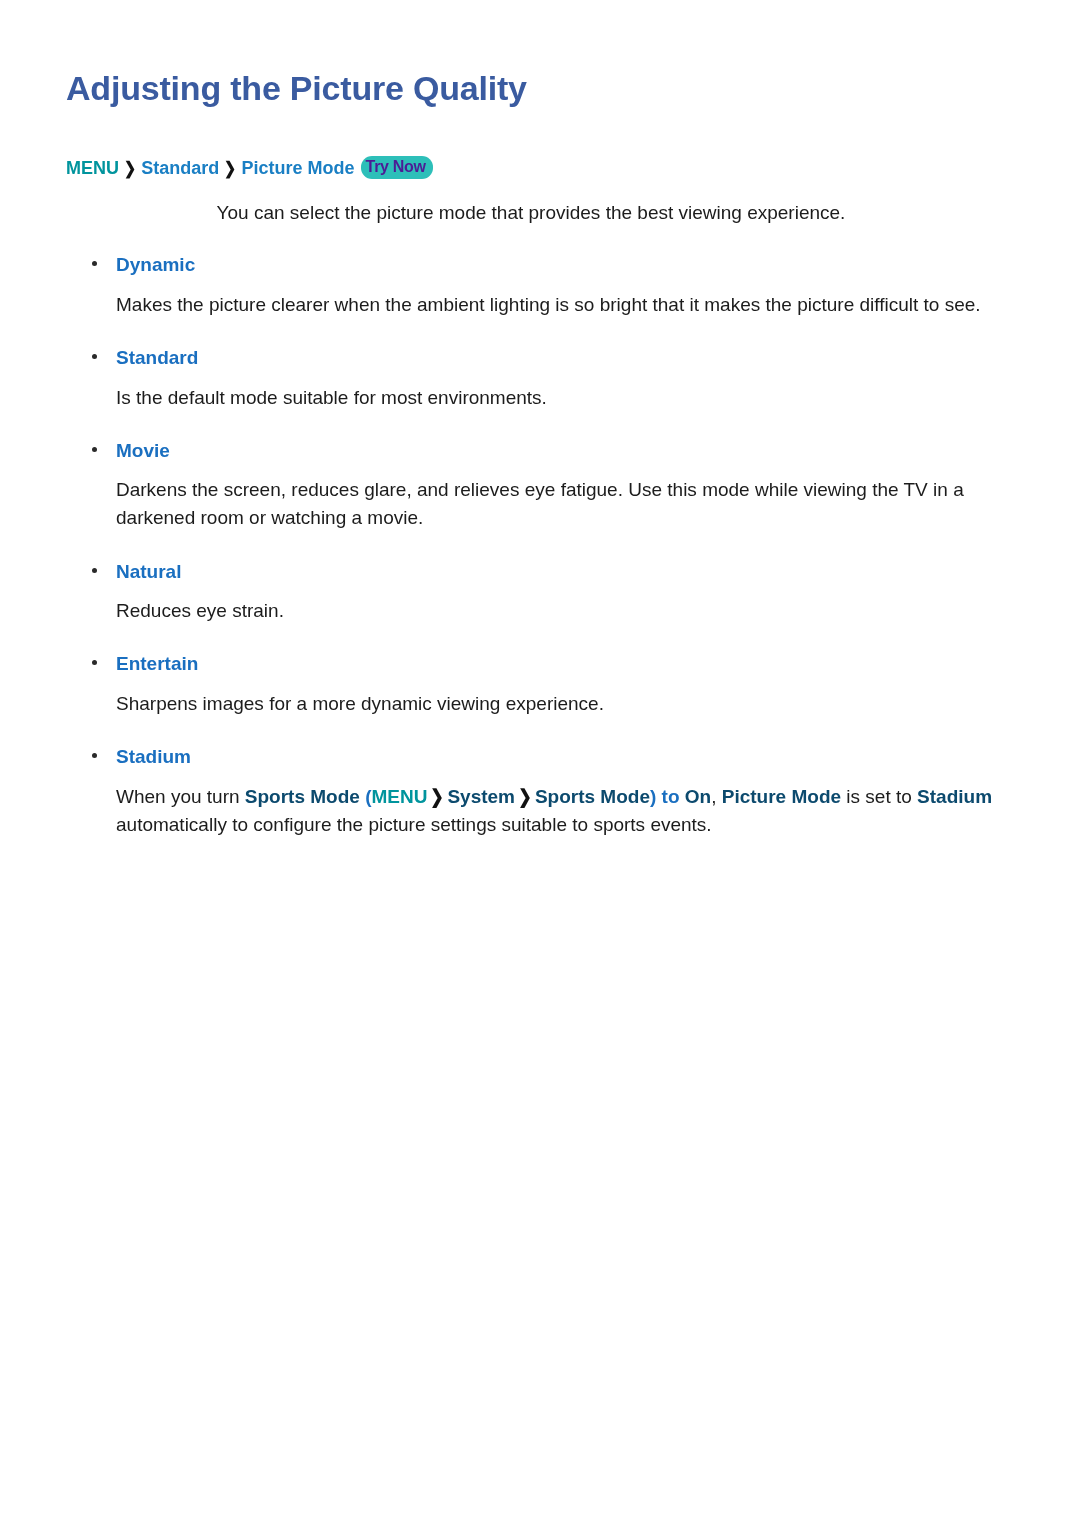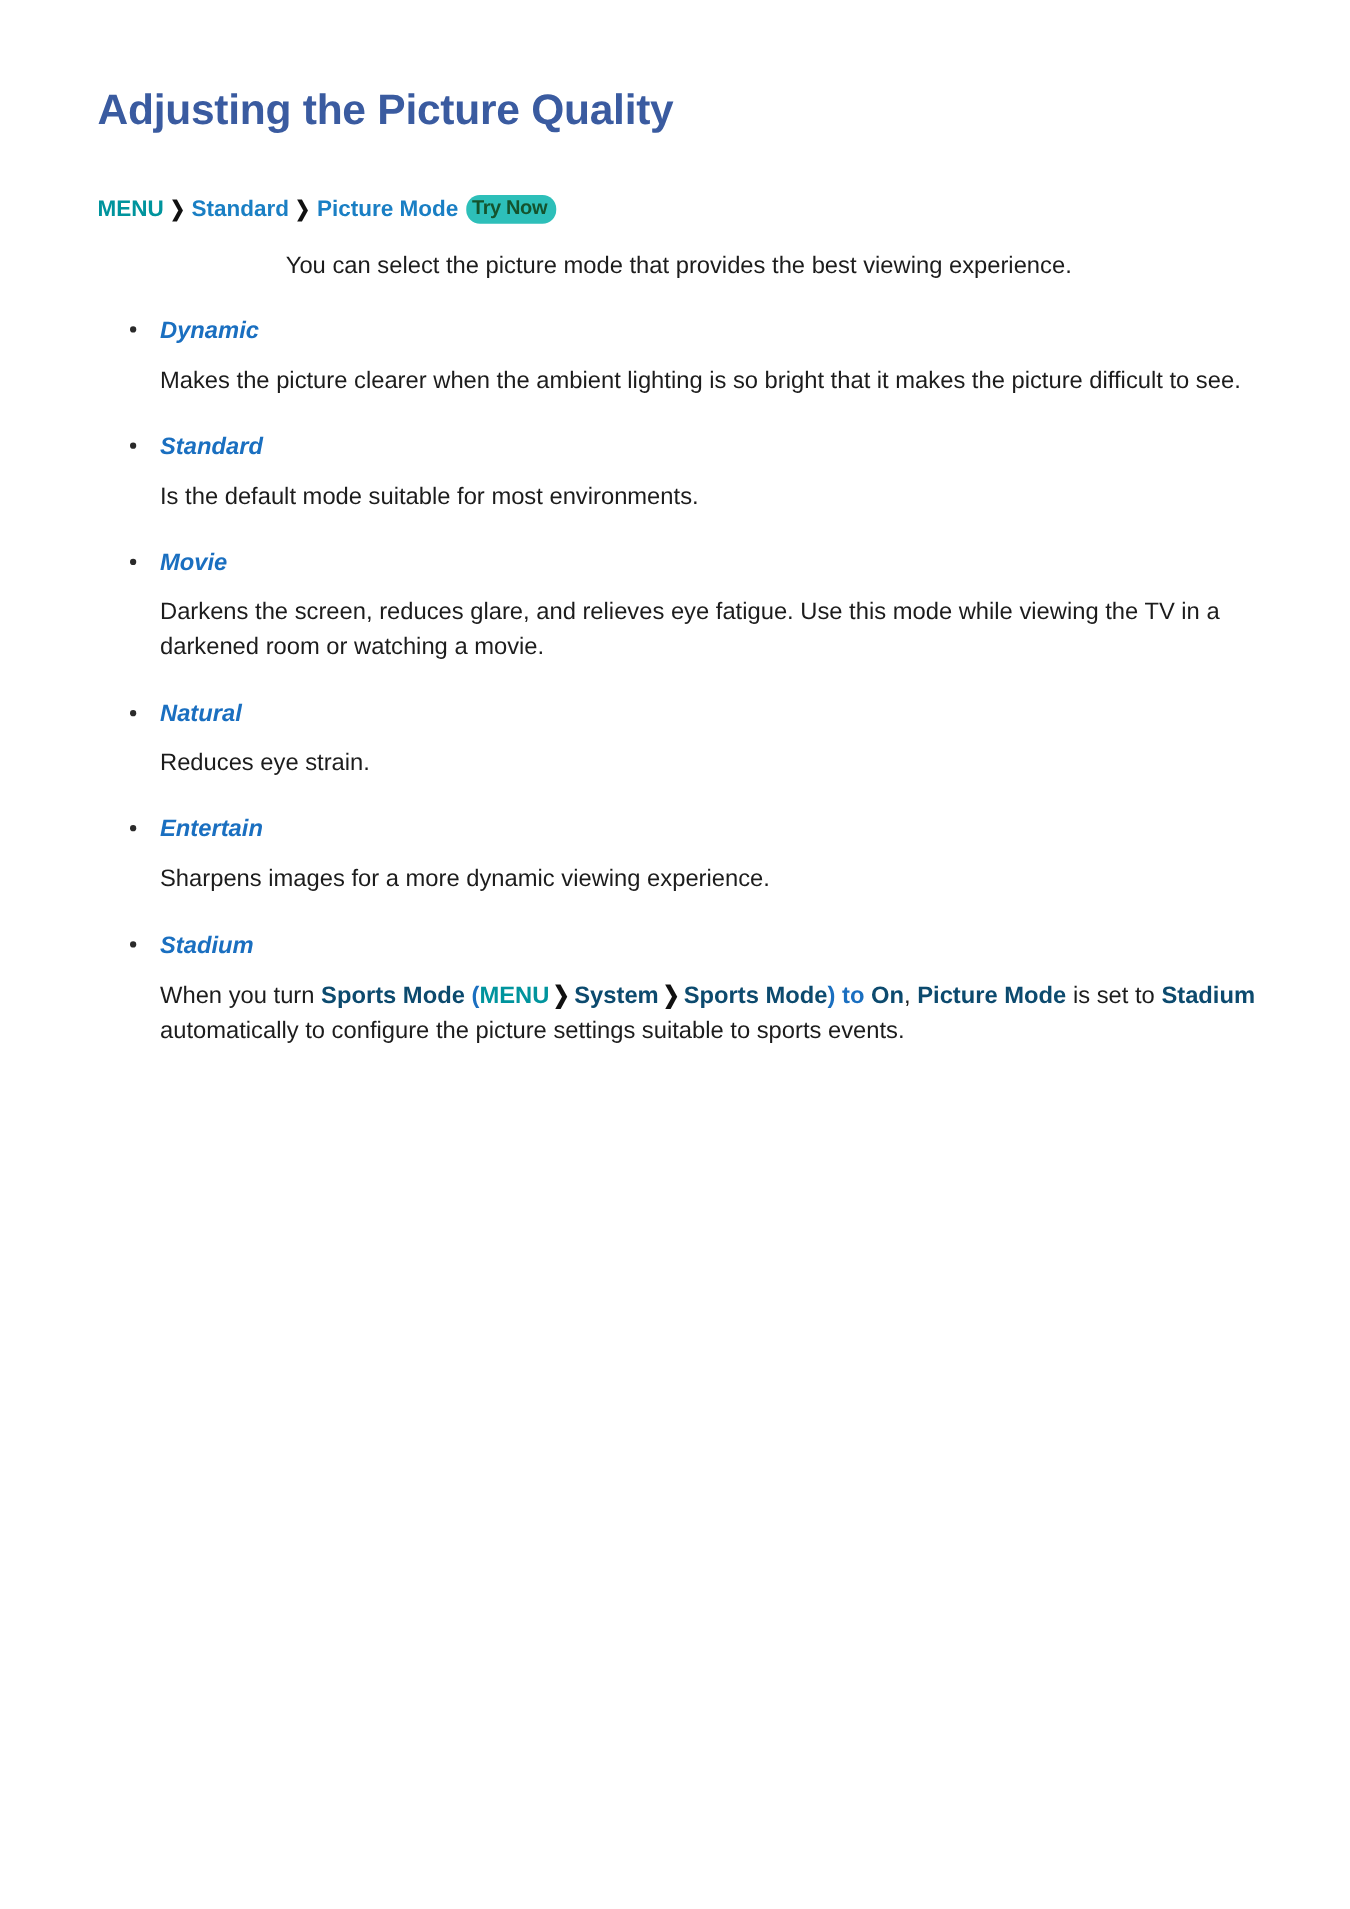--- a/index.html
+++ b/index.html
@@ -19,21 +19,21 @@
     position: relative;
     width: 1080px;
     height: 1527px;
     box-sizing: border-box;
     padding: 0;
     overflow: hidden;
   }
 
   .content {
     position: absolute;
-    left: 78px;
+    left: 66px;
     top: 0;
     width: 930px;
   }
 
   
   .doc-title {
     font-size: 34px;
     font-weight: bold;
     color: #3a5ba0;
     letter-spacing: -0.2px;
@@ -67,21 +67,21 @@
     color: #111111;
     font-weight: bold;
     font-size: 17px;
     padding: 0 4px;
     display: inline-block;
     transform: scaleX(0.85);
   }
   .try-now {
     display: inline-block;
     background: #2dbfb9;
-    color: #14532d;
+    color: #4c1d95;
     font-size: 16px;
     font-weight: bold;
     border-radius: 11px;
     padding: 1px 7px 2px 5px;
     margin-left: 6px;
     position: relative;
     top: -2px;
     line-height: 1.25;
     letter-spacing: -0.3px;
     margin-top: 36px;
@@ -108,21 +108,20 @@
     padding: 0;
   }
   .mode-head {
     position: relative;
     padding-left: 50px;
     padding-top: 26px;
     font-size: 19px;
     font-weight: bold;
     color: #1a6fc0;
     line-height: 1.4;
-    font-style: italic;
   }
   .mode-head .bullet {
     position: absolute;
     left: 26px;
     top: 35px;
     width: 5px;
     height: 5px;
     background: #2a2a2a;
     border-radius: 50%;
   }

